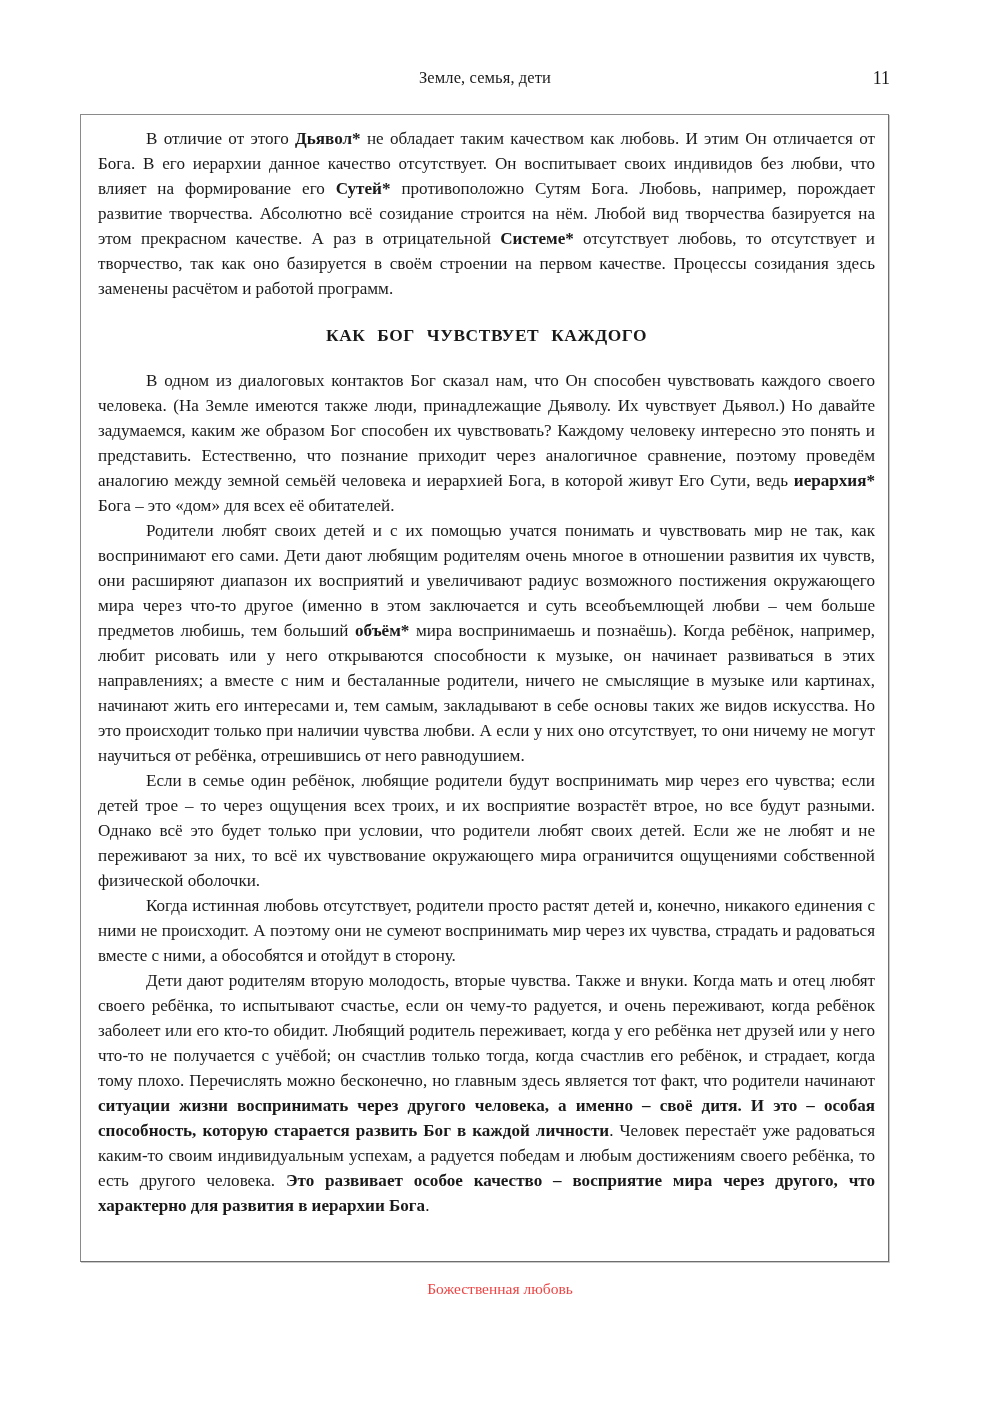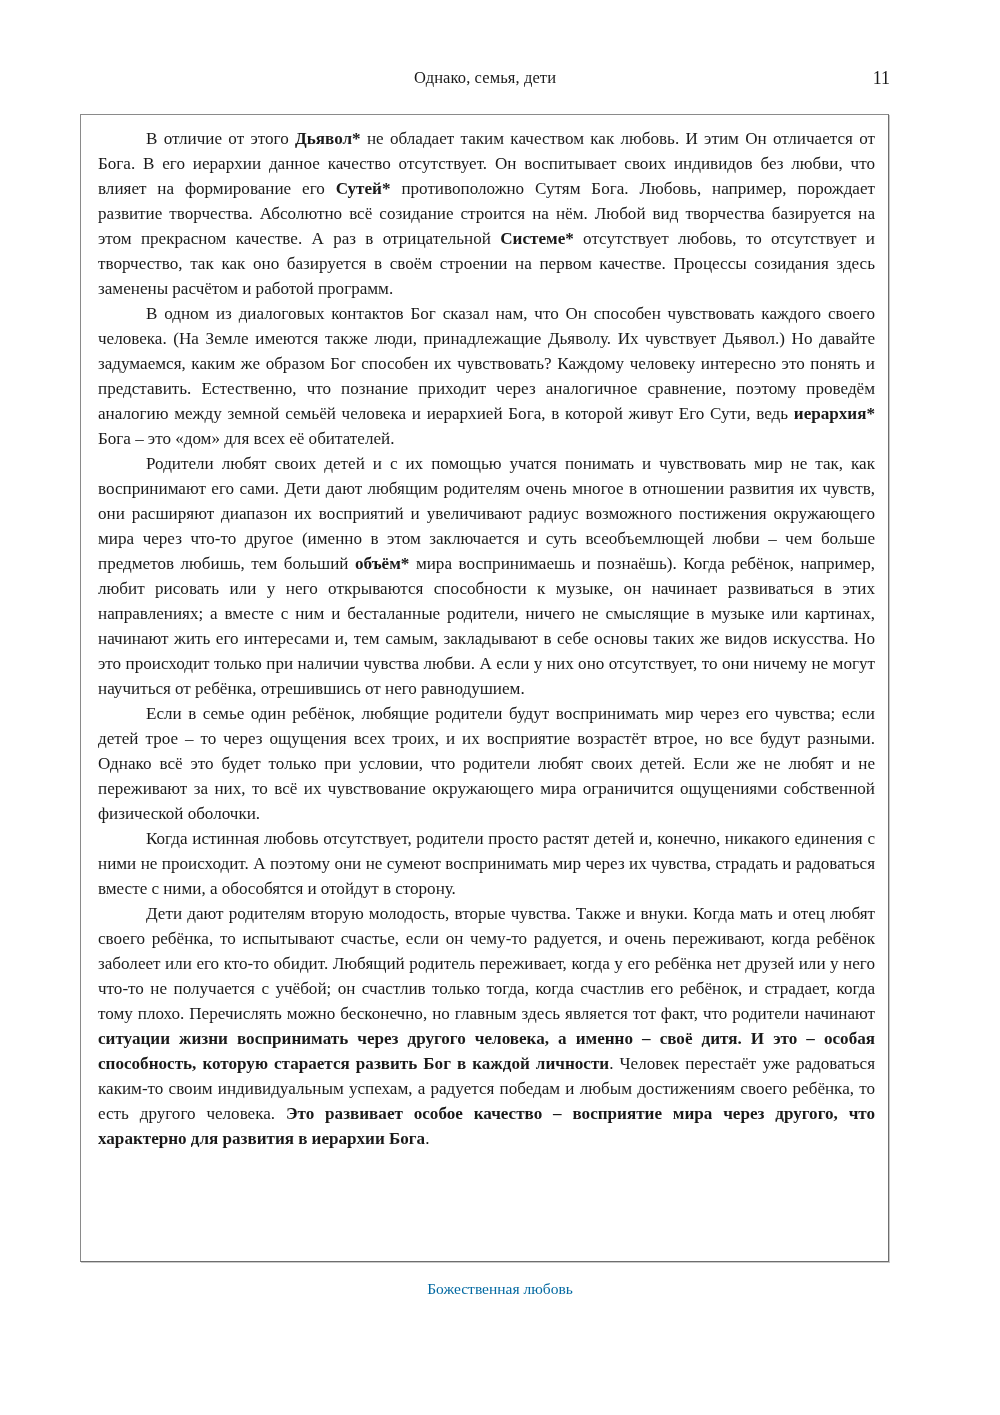--- a/index.html
+++ b/index.html
@@ -100,38 +100,39 @@
   }
 
   
   .running-footer {
     position: absolute;
     left: 0;
     top: 1280px;
     width: 1000px;
     text-align: center;
     font-size: 15.5px;
-    color: #0369a1;
+    color: #ef4444;
   }
 </style>
 </head>
 <body>
 
 <div class="page">
 
   <div class="running-header">
-    <span class="header-title">Однако, семья, дети</span>
+    <span class="header-title">Земле, семья, дети</span>
     <span class="page-number">11</span>
   </div>
 
   <div class="text-frame">
     <div class="frame-inner">
 
       <p class="para"><span>В отличие от этого </span><b>Дьявол*</b><span> не обладает таким качеством как любовь. И этим Он отличается от Бога. В его иерархии данное качество отсутствует. Он воспитывает своих индивидов без любви, что влияет на формирование его </span><b>Сутей*</b><span> противоположно Сутям Бога. Любовь, например, порождает развитие творчества. Абсолютно всё созидание строится на нём. Любой вид творчества базируется на этом прекрасном качестве. А раз в отрицательной </span><b>Системе*</b><span> отсутствует любовь, то отсутствует и творчество, так как оно базируется в своём строении на первом качестве. Процессы созидания здесь заменены расчётом и работой программ.</span></p>
 
+      <h2 class="section-heading">КАК БОГ ЧУВСТВУЕТ КАЖДОГО</h2>
 
       <p class="para"><span>В одном из диалоговых контактов Бог сказал нам, что Он способен чувствовать каждого своего человека. (На Земле имеются также люди, принадлежащие Дьяволу. Их чувствует Дьявол.) Но давайте задумаемся, каким же образом Бог способен их чувствовать? Каждому человеку интересно это понять и представить. Естественно, что познание приходит через аналогичное сравнение, поэтому проведём аналогию между земной семьёй человека и иерархией Бога, в которой живут Его Сути, ведь </span><b>иерархия*</b><span> Бога – это «дом» для всех её обитателей.</span></p>
 
       <p class="para"><span>Родители любят своих детей и с их помощью учатся понимать и чувствовать мир не так, как воспринимают его сами. Дети дают любящим родителям очень многое в отношении развития их чувств, они расширяют диапазон их восприятий и увеличивают радиус возможного постижения окружающего мира через что-то другое (именно в этом заключается и суть всеобъемлющей любви – чем больше предметов любишь, тем больший </span><b>объём*</b><span> мира воспринимаешь и познаёшь). Когда ребёнок, например, любит рисовать или у него открываются способности к музыке, он начинает развиваться в этих направлениях; а вместе с ним и бесталанные родители, ничего не смыслящие в музыке или картинах, начинают жить его интересами и, тем самым, закладывают в себе основы таких же видов искусства. Но это происходит только при наличии чувства любви. А если у них оно отсутствует, то они ничему не могут научиться от ребёнка, отрешившись от него равнодушием.</span></p>
 
       <p class="para"><span>Если в семье один ребёнок, любящие родители будут воспринимать мир через его чувства; если детей трое – то через ощущения всех троих, и их восприятие возрастёт втрое, но все будут разными. Однако всё это будет только при условии, что родители любят своих детей. Если же не любят и не переживают за них, то всё их чувствование окружающего мира ограничится ощущениями собственной физической оболочки.</span></p>
 
       <p class="para"><span>Когда истинная любовь отсутствует, родители просто растят детей и, конечно, никакого единения с ними не происходит. А поэтому они не сумеют воспринимать мир через их чувства, страдать и радоваться вместе с ними, а обособятся и отойдут в сторону.</span></p>
 
       <p class="para"><span>Дети дают родителям вторую молодость, вторые чувства. Также и внуки. Когда мать и отец любят своего ребёнка, то испытывают счастье, если он чему-то радуется, и очень переживают, когда ребёнок заболеет или его кто-то обидит. Любящий родитель переживает, когда у его ребёнка нет друзей или у него что-то не получается с учёбой; он счастлив только тогда, когда счастлив его ребёнок, и страдает, когда тому плохо. Перечислять можно бесконечно, но главным здесь является тот факт, что родители начинают </span><b>ситуации жизни воспринимать через другого человека, а именно – своё дитя. И это – особая способность, которую старается развить Бог в каждой личности</b><span>. Человек перестаёт уже радоваться каким-то своим индивидуальным успехам, а радуется победам и любым достижениям своего ребёнка, то есть другого человека. </span><b>Это развивает особое качество – восприятие мира через другого, что характерно для развития в иерархии Бога</b><span>.</span></p>

